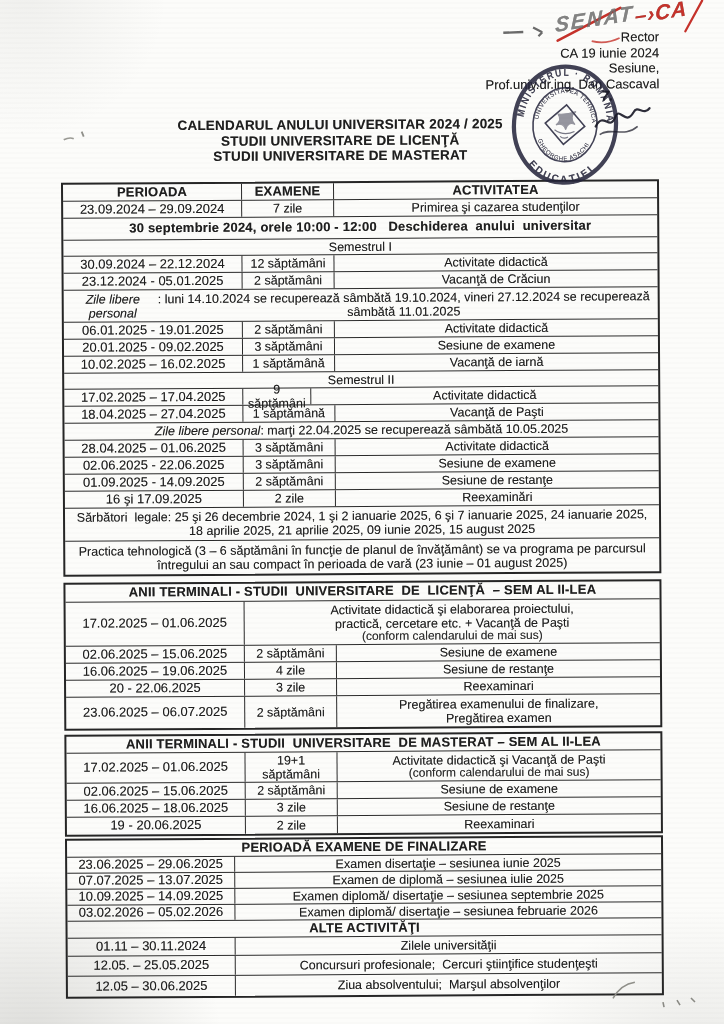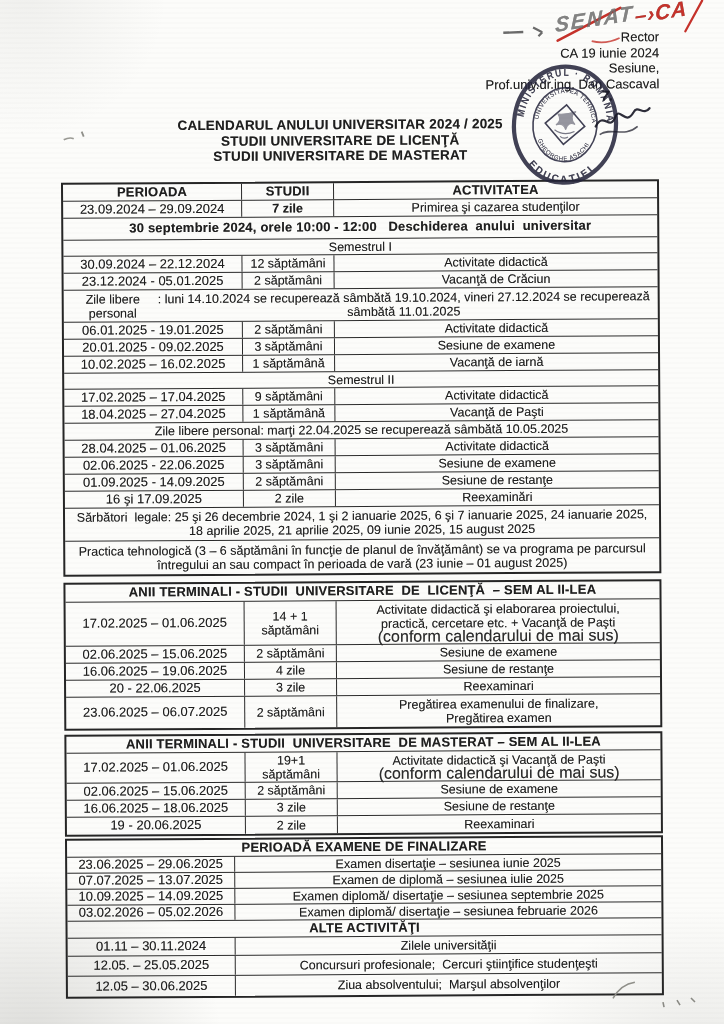--- a/index.html
+++ b/index.html
@@ -42,24 +42,24 @@
   .tbl{border:2px solid #262626;box-sizing:border-box;}
   .row{display:flex;align-items:stretch;border-bottom:1.5px solid #2a2a2a;box-sizing:border-box;}
   .tbl .row:last-child{border-bottom:none;}
   .cell{display:flex;flex-direction:row;align-items:center;justify-content:center;text-align:center;
     box-sizing:border-box;font-size:12.5px;line-height:1.12;white-space:pre-wrap;padding:0 6px;}
   .c1,.c2{border-right:1.5px solid #2a2a2a;}
   .c1{font-size:13px;}
   .cfill{flex:1;}
   .h3 .cell{font-weight:bold;font-size:13px;letter-spacing:.2px;}
   .row.bold .cell{font-weight:bold;font-size:13px;letter-spacing:.2px;}
-  .note-cell .lead{}
+  .note-cell .lead{font-style:italic;}
   .multi{flex-direction:column;justify-content:center;}
   .mline{line-height:14px;}
-  .msmall{font-size:16px;line-height:11px;color:#2c2c2c;}
+  .msmall{font-size:12px;line-height:11px;color:#2c2c2c;}
 </style>
 </head>
 <body>
 
 <div class="texture"></div>
 <div class="shade-tl"></div>
 <div class="shade-bl"></div>
 <div class="shade-br"></div>
 
 <div class="sheet">
@@ -91,26 +91,26 @@
   <div class="titles">
     <div>CALENDARUL ANULUI UNIVERSITAR  2024 / 2025</div>
     <div>STUDII  UNIVERSITARE  DE  LICENŢĂ</div>
     <div>STUDII UNIVERSITARE DE MASTERAT</div>
   </div>
 
   <div id="tables-root">
       <div class="tbl" style="margin-top: 0px;">
         <div class="row h3" style="height: 17px;">
           <div class="cell c1" style="width: 179px;">PERIOADA</div>
-          <div class="cell c2" style="width: 92px;">STUDII</div>
+          <div class="cell c2" style="width: 92px;">EXAMENE</div>
           <div class="cell cfill">ACTIVITATEA</div>
         </div>
         <div class="row r3" style="height: 17px;">
           <div class="cell c1" style="width: 179px;">23.09.2024 – 29.09.2024</div>
-          <div class="cell c2" style="width: 92px; font-weight: bold;">7 zile</div>
+          <div class="cell c2" style="width: 92px;">7 zile</div>
           <div class="cell cfill">Primirea şi cazarea studenţilor</div>
         </div>
         <div class="row span bold" style="height: 22px;">
           <div class="cell cfill span-cell">30 septembrie 2024, orele 10:00 - 12:00   Deschiderea  anului  universitar</div>
         </div>
         <div class="row span" style="height: 16px;">
           <div class="cell cfill span-cell">Semestrul I</div>
         </div>
         <div class="row r3" style="height: 17px;">
           <div class="cell c1" style="width: 179px;">30.09.2024 – 22.12.2024</div>
@@ -138,21 +138,21 @@
         <div class="row r3" style="height: 17px;">
           <div class="cell c1" style="width: 179px;">10.02.2025 – 16.02.2025</div>
           <div class="cell c2" style="width: 92px;">1 săptămână</div>
           <div class="cell cfill">Vacanţă de iarnă</div>
         </div>
         <div class="row span" style="height: 16px;">
           <div class="cell cfill span-cell">Semestrul II</div>
         </div>
         <div class="row r3" style="height: 17px;">
           <div class="cell c1" style="width: 179px;">17.02.2025 – 17.04.2025</div>
-          <div class="cell c2" style="width: 92px;">9 săptămâni</div>
+          <div class="cell c2" style="width: 68px;">9 săptămâni</div>
           <div class="cell cfill">Activitate didactică</div>
         </div>
         <div class="row r3" style="height: 17px;">
           <div class="cell c1" style="width: 179px;">18.04.2025 – 27.04.2025</div>
           <div class="cell c2" style="width: 92px;">1 săptămână</div>
           <div class="cell cfill">Vacanţă de Paşti</div>
         </div>
         <div class="row note" style="height: 17px;">
           <div class="cell cfill note-cell"><span class="lead">Zile libere personal</span><span>: marţi 22.04.2025 se recuperează sâmbătă 10.05.2025</span></div>
         </div>
@@ -182,21 +182,20 @@
         <div class="row span" style="height: 33px;">
           <div class="cell cfill span-cell">Practica tehnologică (3 – 6 săptămâni în funcţie de planul de învăţământ) se va programa pe parcursul întregului an sau compact în perioada de vară (23 iunie – 01 august 2025)</div>
         </div>
       </div>
       <div class="tbl" style="margin-top: 6px;">
         <div class="row span bold" style="height: 18px;">
           <div class="cell cfill span-cell">ANII TERMINALI - STUDII  UNIVERSITARE  DE  LICENŢĂ  – SEM AL II-LEA</div>
         </div>
         <div class="row r3m" style="height: 44px;">
           <div class="cell c1" style="width: 179px;">17.02.2025 – 01.06.2025</div>
-          <div class="cell c2" style="width: 92px;">14 + 1 săptămâni</div>
           <div class="cell cfill multi"><div class="mline">Activitate didactică şi elaborarea proiectului,</div><div class="mline">practică, cercetare etc. + Vacanţă de Paşti</div><div class="msmall">(conform calendarului de mai sus)</div></div>
         </div>
         <div class="row r3" style="height: 17px;">
           <div class="cell c1" style="width: 179px;">02.06.2025 – 15.06.2025</div>
           <div class="cell c2" style="width: 92px;">2 săptămâni</div>
           <div class="cell cfill">Sesiune de examene</div>
         </div>
         <div class="row r3" style="height: 17px;">
           <div class="cell c1" style="width: 179px;">16.06.2025 – 19.06.2025</div>
           <div class="cell c2" style="width: 92px;">4 zile</div>

